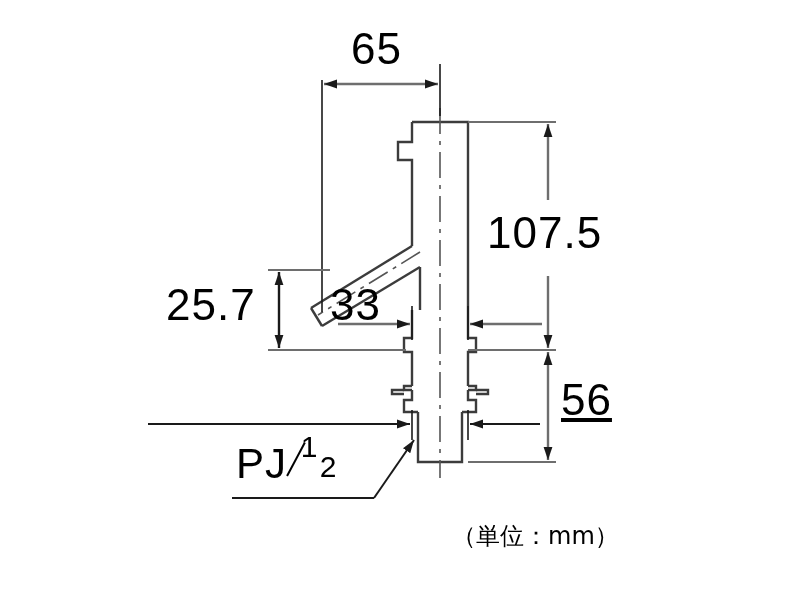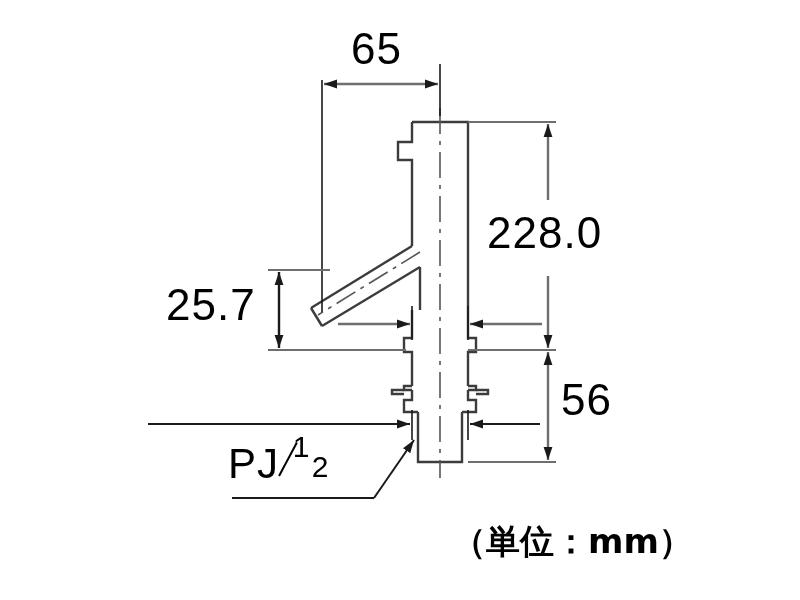--- a/index.html
+++ b/index.html
@@ -27,26 +27,26 @@
     color: #000000;
     font-family: "Liberation Sans", "DejaVu Sans", sans-serif;
     white-space: nowrap;
     line-height: 1;
     user-select: none;
   }
   .t-65      { left: 351px; top: 27px;  font-size: 44px; letter-spacing: 1px; }
   .t-1315    { left: 487px; top: 211px; font-size: 44px; letter-spacing: 1px; }
   .t-495     { left: 166px; top: 283px; font-size: 44px; letter-spacing: 1px; }
   .t-33      { left: 330px; top: 283px; font-size: 44px; letter-spacing: 1px; }
-  .t-56      { left: 561px; top: 378px; font-size: 44px; letter-spacing: 1px; }
+  .t-56      { left: 561px; top: 378px; font-size: 44px; letter-spacing: 1px; text-decoration: underline; }
   .t-hex     { left: 151px; top: 375px; font-size: 42px; letter-spacing: 0px;
                font-family: "DejaVu Sans", sans-serif; }
-  .t-pj      { left: 228px; top: 440px; font-size: 42px; letter-spacing: 1px; }
-  .t-unit    { left: 452px; top: 524px; font-size: 34px; letter-spacing: 0px;
-               font-family: "DejaVu Sans", sans-serif; font-weight: bold; }
+  .t-pj      { left: 236px; top: 440px; font-size: 42px; letter-spacing: 1px; }
+  .t-unit    { left: 452px; top: 524px; font-size: 24px; letter-spacing: 0px;
+               font-family: "DejaVu Sans", sans-serif; }
   .frac {
     display: inline-block;
     position: relative;
     width: 46px;
     height: 44px;
     vertical-align: -6px;
   }
   .frac .num {
     position: absolute; left: 1px; top: -8px; font-size: 30px;
   }
@@ -155,24 +155,25 @@
 
     <g>
       <line x1="232" y1="498" x2="374" y2="498" stroke="#1a1a1a" stroke-width="2.0"></line>
       <line x1="374" y1="498" x2="414" y2="440" stroke="#1a1a1a" stroke-width="2.0" marker-end="url(#arrEnd)"></line>
     </g>
 
   </svg>
 
   <div class="dimtext t-65">65</div>
 
-  <div class="dimtext t-1315">228.0</div>
+  <div class="dimtext t-1315">107.5</div>
 
   <div class="dimtext t-495">25.7</div>
 
+  <div class="dimtext t-33">33</div>
 
   <div class="dimtext t-56">56</div>
 
 
   <div class="dimtext t-pj">
     <span>PJ</span><span>&nbsp;</span><span class="frac"><span class="num">1</span><span class="bar"></span><span class="den">2</span></span>
   </div>
 
   <div class="dimtext t-unit">（単位：mm）</div>
 

